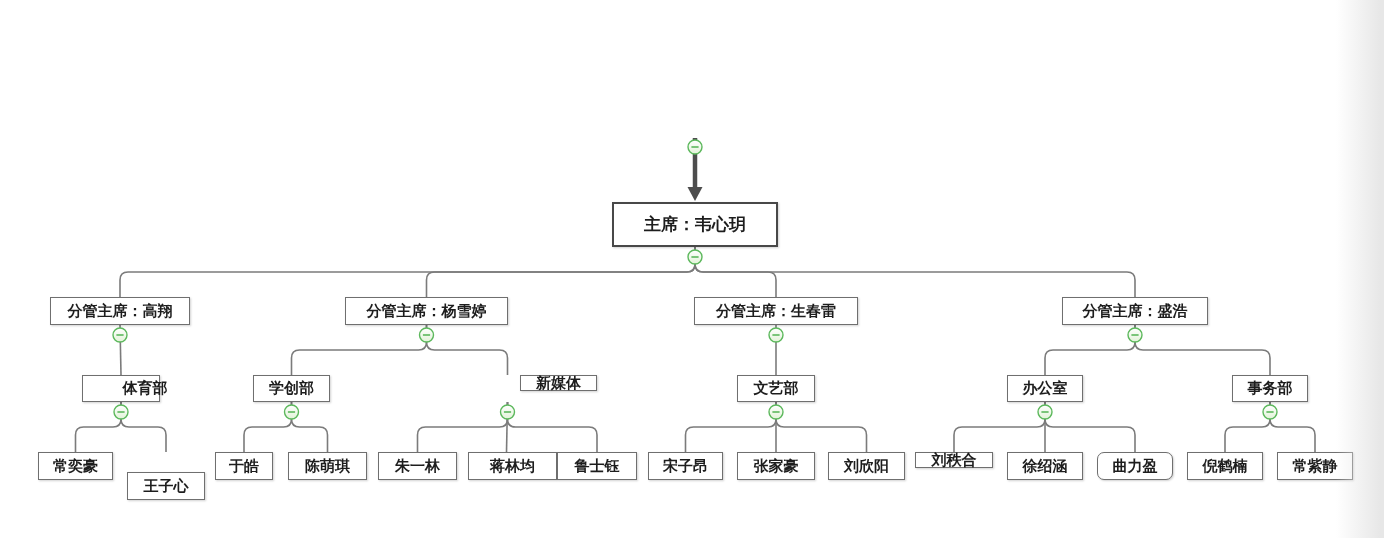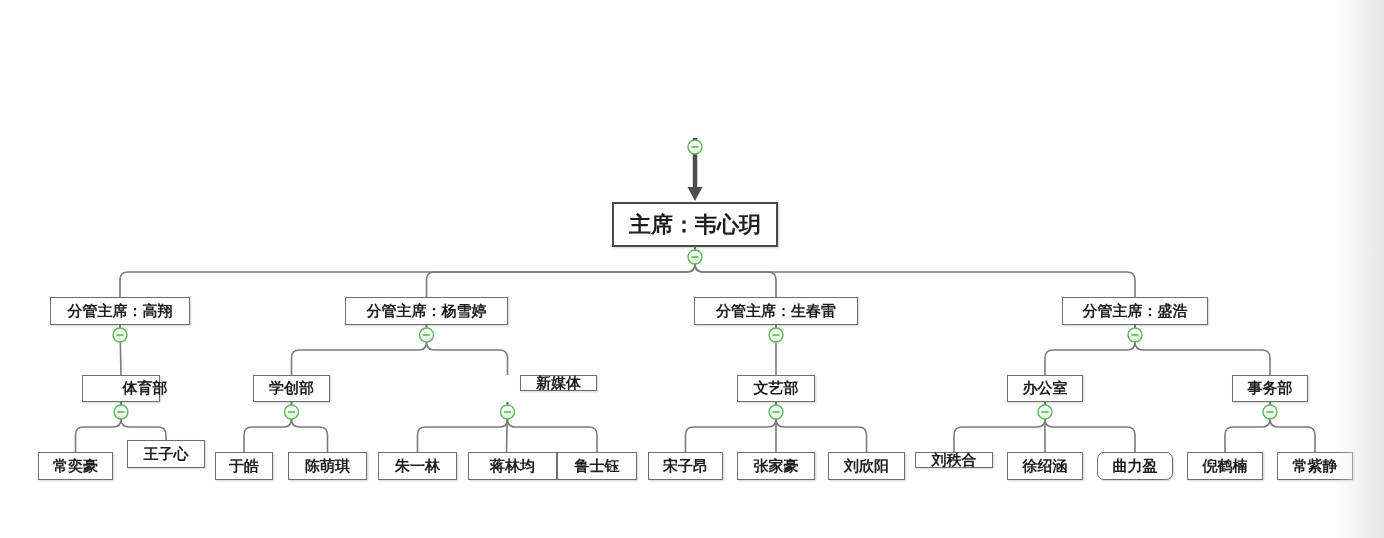--- a/index.html
+++ b/index.html
@@ -7,21 +7,21 @@
   .canvas{position:relative;width:1384px;height:538px;background:var(--bg,#ffffff);overflow:hidden;}
   .connector-layer{position:absolute;left:0;top:0;}
   .node-layer{position:absolute;left:0;top:0;width:100%;height:100%;}
   .node{
     position:absolute;box-sizing:border-box;background:#ffffff;
     display:flex;align-items:center;justify-content:center;
     color:var(--text,#1d1d1d);font-weight:700;white-space:nowrap;
     box-shadow:1px 1px 2px rgba(0,0,0,0.18);
   }
   .node.root{border:3.5px solid #141414;font-size:21px;letter-spacing:1px;}
-  .node.chair{border:2px solid #484848;font-size:22px;}
+  .node.chair{border:2px solid #484848;font-size:17px;}
   .node.vice{border:1.5px solid #6f6f6f;font-size:15px;}
   .node.dept{border:1.5px solid #6f6f6f;font-size:15px;}
   .node.member{border:1.5px solid #6f6f6f;font-size:15px;}
   .edge-fade{
     position:absolute;right:0;top:0;bottom:0;width:48px;pointer-events:none;
     background:linear-gradient(to right, rgba(231,231,231,0), var(--edge,#e7e7e7) 92%);
   }
 </style>
 </head>
 <body>
@@ -120,21 +120,21 @@
       <div class="node vice" style="left: 345px; top: 297px; width: 163px; height: 28px;">分管主席：杨雪婷</div>
       <div class="node vice" style="left: 694px; top: 297px; width: 164px; height: 28px;">分管主席：生春雷</div>
       <div class="node vice" style="left: 1062px; top: 297px; width: 146px; height: 28px;">分管主席：盛浩</div>
       <div class="node dept" style="left: 82px; top: 375px; width: 78px; height: 27px; padding-left: 48px;">体育部</div>
       <div class="node dept" style="left: 253px; top: 375px; width: 77px; height: 27px;">学创部</div>
       <div class="node dept" style="left: 492px; top: 375px; width: 77px; height: 16px; margin-left: 28px;">新媒体</div>
       <div class="node dept" style="left: 737px; top: 375px; width: 78px; height: 27px;">文艺部</div>
       <div class="node dept" style="left: 1007px; top: 375px; width: 76px; height: 27px;">办公室</div>
       <div class="node dept" style="left: 1232px; top: 375px; width: 76px; height: 27px;">事务部</div>
       <div class="node member" style="left: 38px; top: 452px; width: 75px; height: 28px;">常奕豪</div>
-      <div class="node member" style="left: 127px; top: 440px; width: 78px; height: 28px;">王子心</div>
+      <div class="node member" style="left: 127px; top: 472px; width: 78px; height: 28px;">王子心</div>
       <div class="node member" style="left: 215px; top: 452px; width: 58px; height: 28px;">于皓</div>
       <div class="node member" style="left: 288px; top: 452px; width: 79px; height: 28px;">陈萌琪</div>
       <div class="node member" style="left: 378px; top: 452px; width: 79px; height: 28px;">朱一林</div>
       <div class="node member" style="left: 468px; top: 452px; width: 89px; height: 28px;">蒋林均</div>
       <div class="node member" style="left: 557px; top: 452px; width: 80px; height: 28px;">鲁士钰</div>
       <div class="node member" style="left: 648px; top: 452px; width: 75px; height: 28px;">宋子昂</div>
       <div class="node member" style="left: 737px; top: 452px; width: 78px; height: 28px;">张家豪</div>
       <div class="node member" style="left: 828px; top: 452px; width: 77px; height: 28px;">刘欣阳</div>
       <div class="node member" style="left: 915px; top: 452px; width: 78px; height: 16px;">刘秩合</div>
       <div class="node member" style="left: 1007px; top: 452px; width: 76px; height: 28px;">徐绍涵</div>

